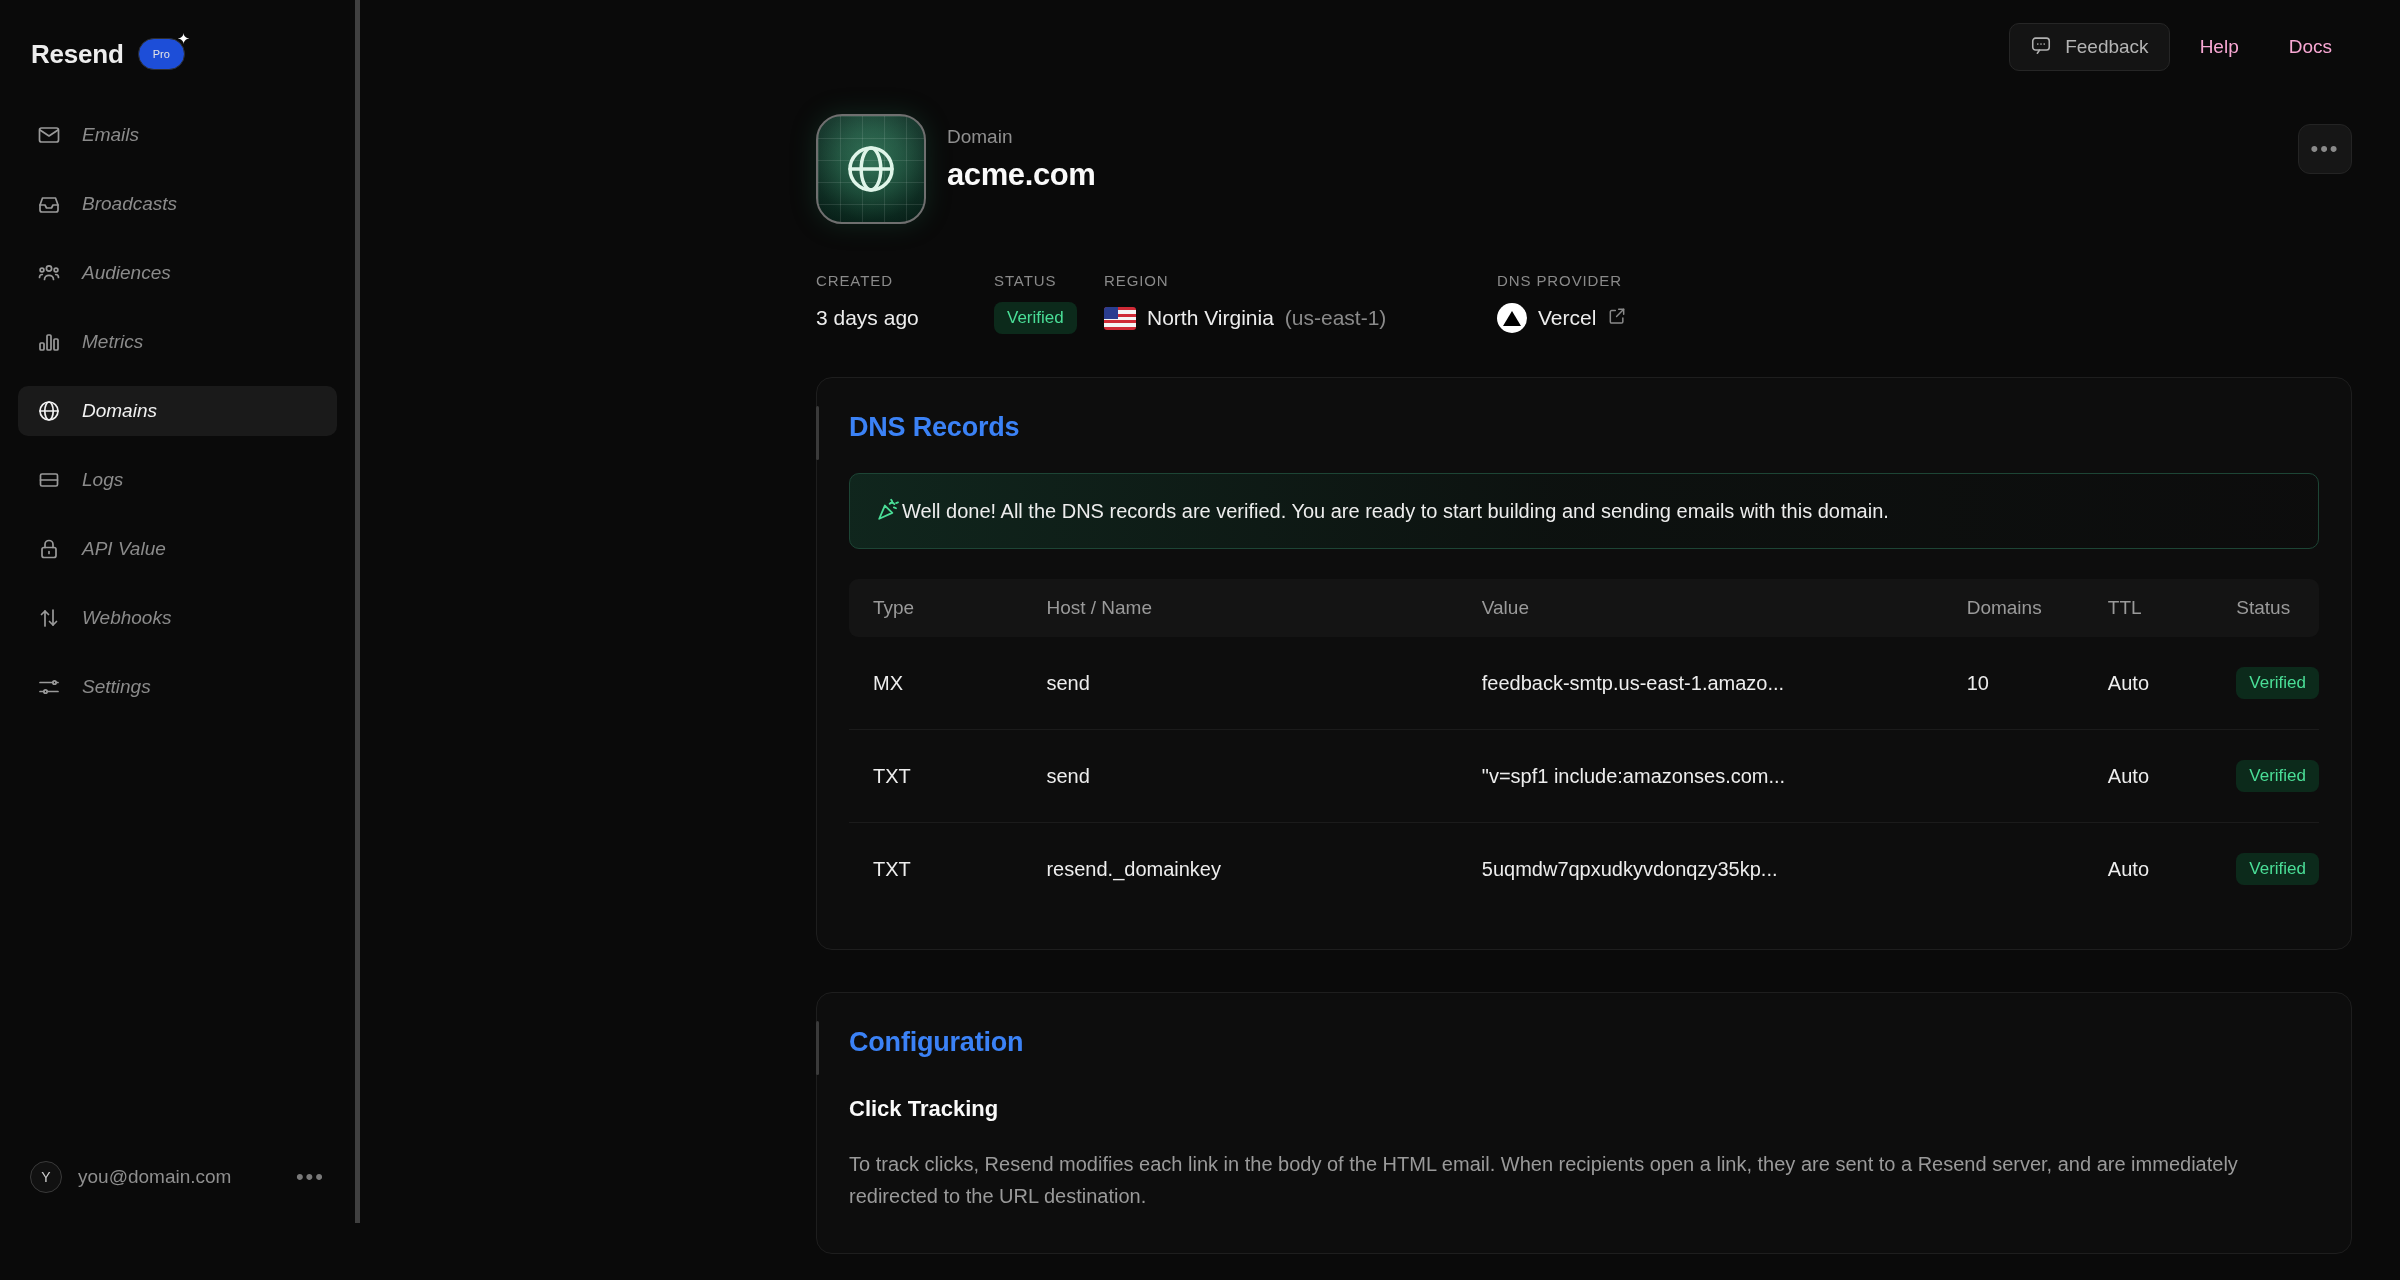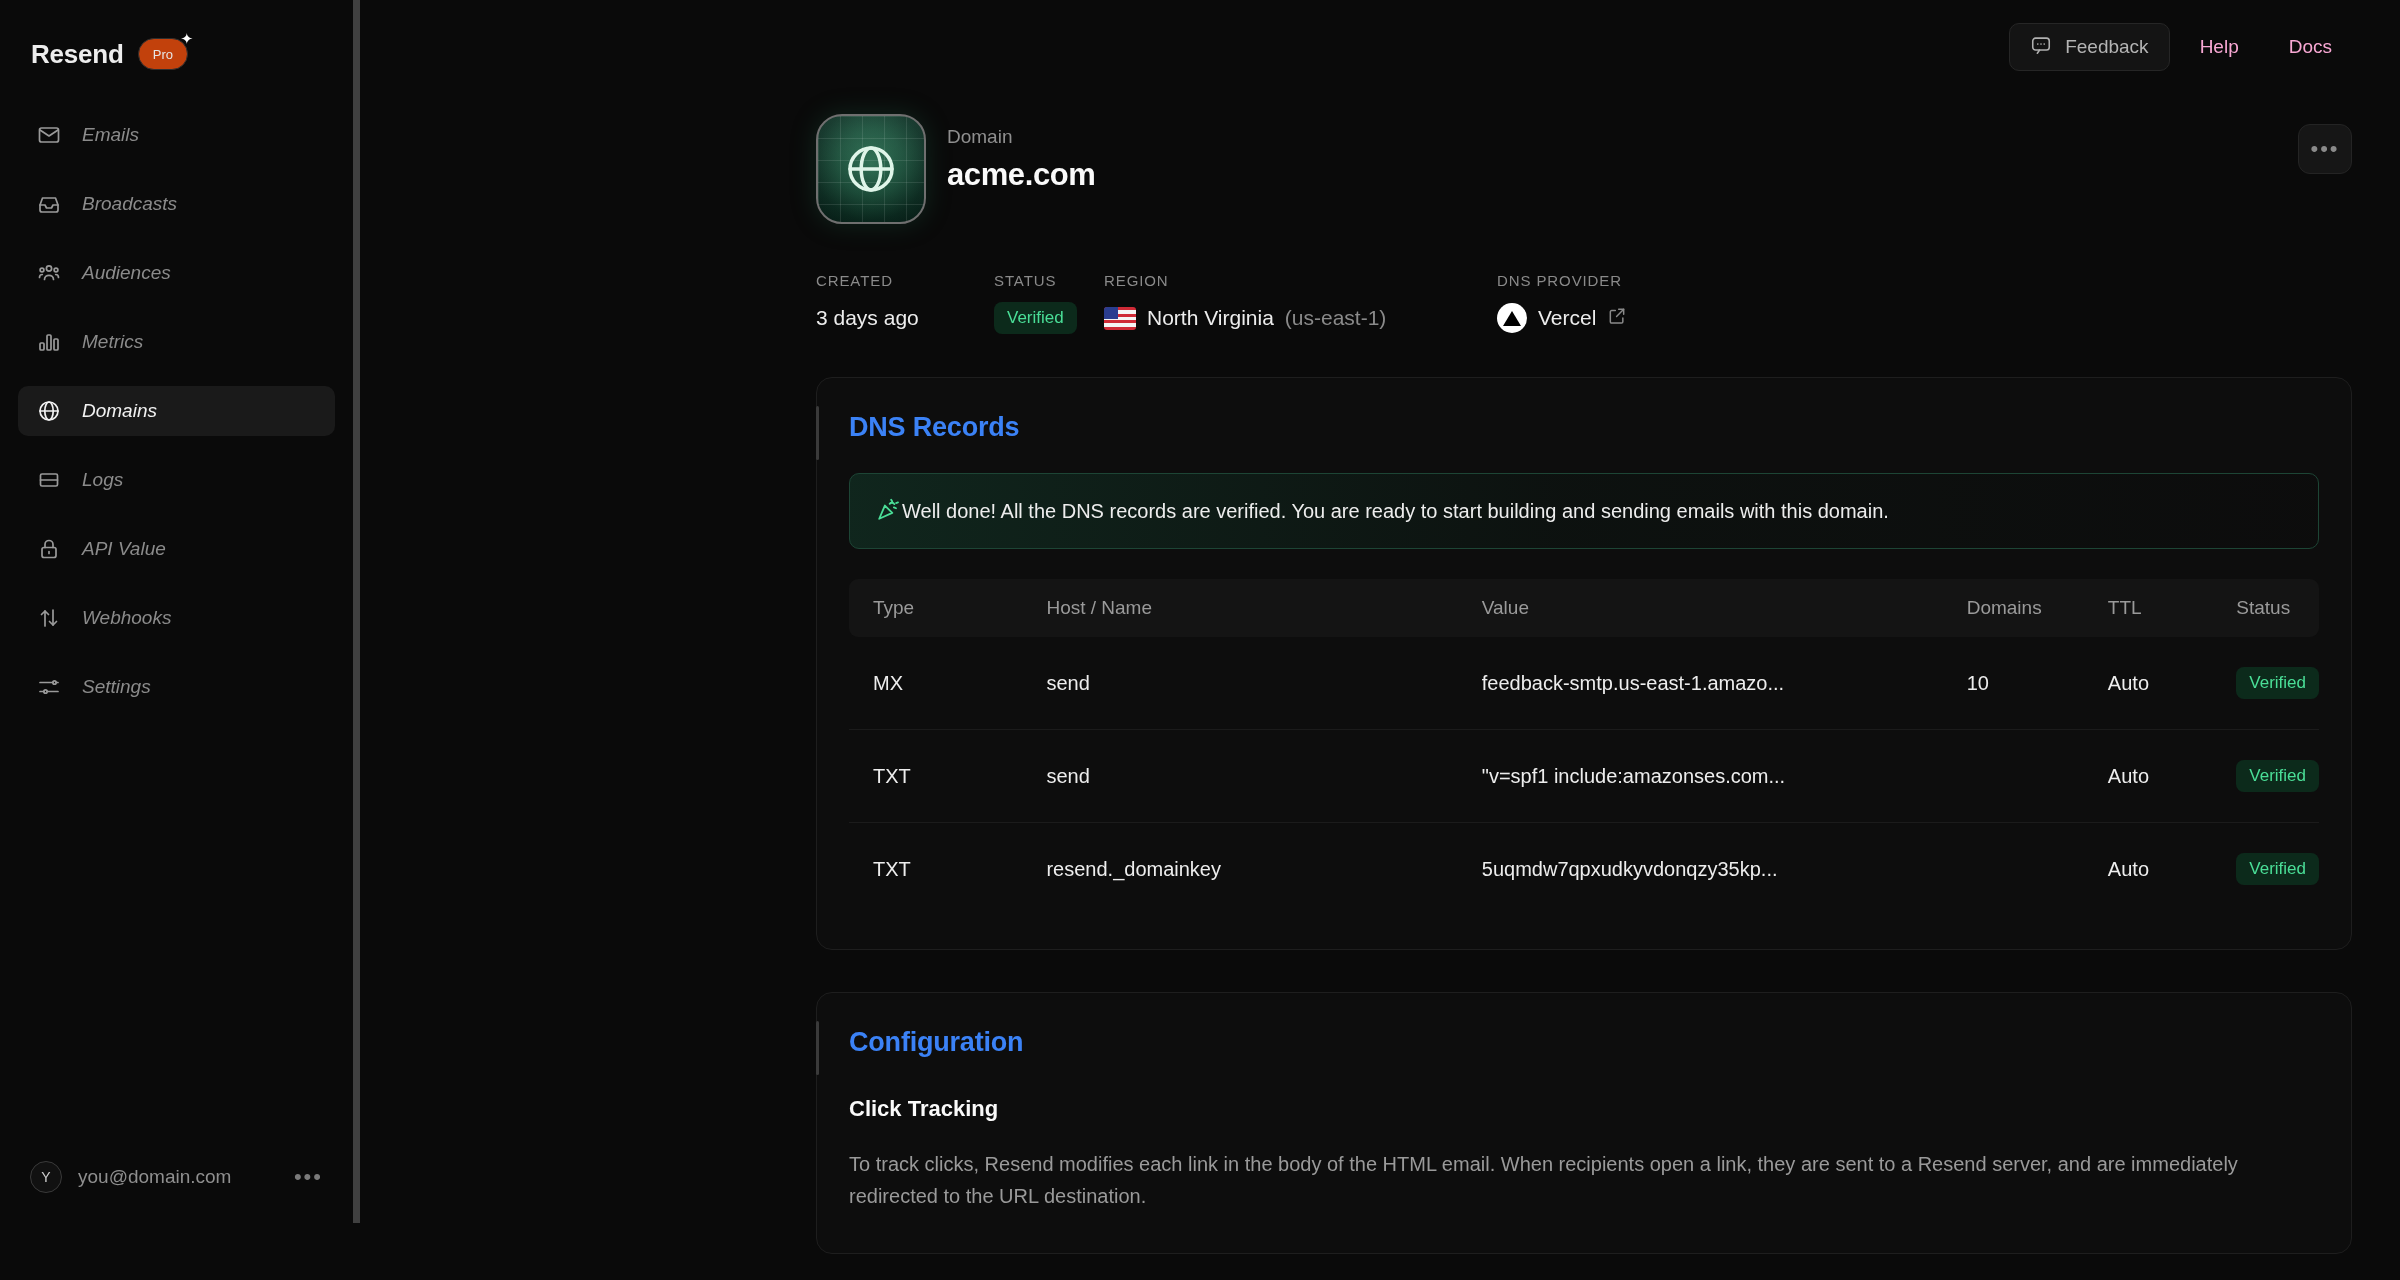--- a/index.html
+++ b/index.html
@@ -9,32 +9,32 @@
     font-family: "Liberation Sans", sans-serif;
     overflow: hidden;
     -webkit-font-smoothing: antialiased;
   }
   .app { display: flex; width: 2400px; height: 1280px; }
 
   
   .sidebar {
     width: 360px; height: 1223px;
     background: #0a0a0a;
-    border-right: 7px solid #404040;
+    border-right: 5px solid #404040;
     display: flex; flex-direction: column;
     position: relative; flex: 0 0 360px;
   }
   .brand { display: flex; align-items: center; gap: 14px; padding: 28px 0 0 31px; height: 80px; }
   .brand-name { font-size: 26px; font-weight: 700; color: #ededed; letter-spacing: -0.2px; }
   .pro-wrap { position: relative; }
   .pro-badge {
     display: inline-flex; align-items: center; justify-content: center;
     height: 32px; padding: 0 14px;
     border: 1px solid #2e2e2e; border-radius: 999px;
-    background: #c2410c; color: #e6e6e6; font-size: 13px; font-weight: 500;
+    background: #1d4ed8; color: #e6e6e6; font-size: 11px; font-weight: 500;
   }
   .pro-spark { position: absolute; top: -7px; right: -5px; color: #fff; font-size: 15px; line-height: 1; }
 
   .nav { margin-top: 30px; display: flex; flex-direction: column; gap: 19px; padding: 0 18px; font-style: italic; }
   .nav-item {
     display: flex; align-items: center; gap: 21px;
     height: 50px; padding: 0 18px;
     border-radius: 10px; cursor: pointer;
     color: #8b8b8b; font-size: 19px; font-weight: 400;
   }

